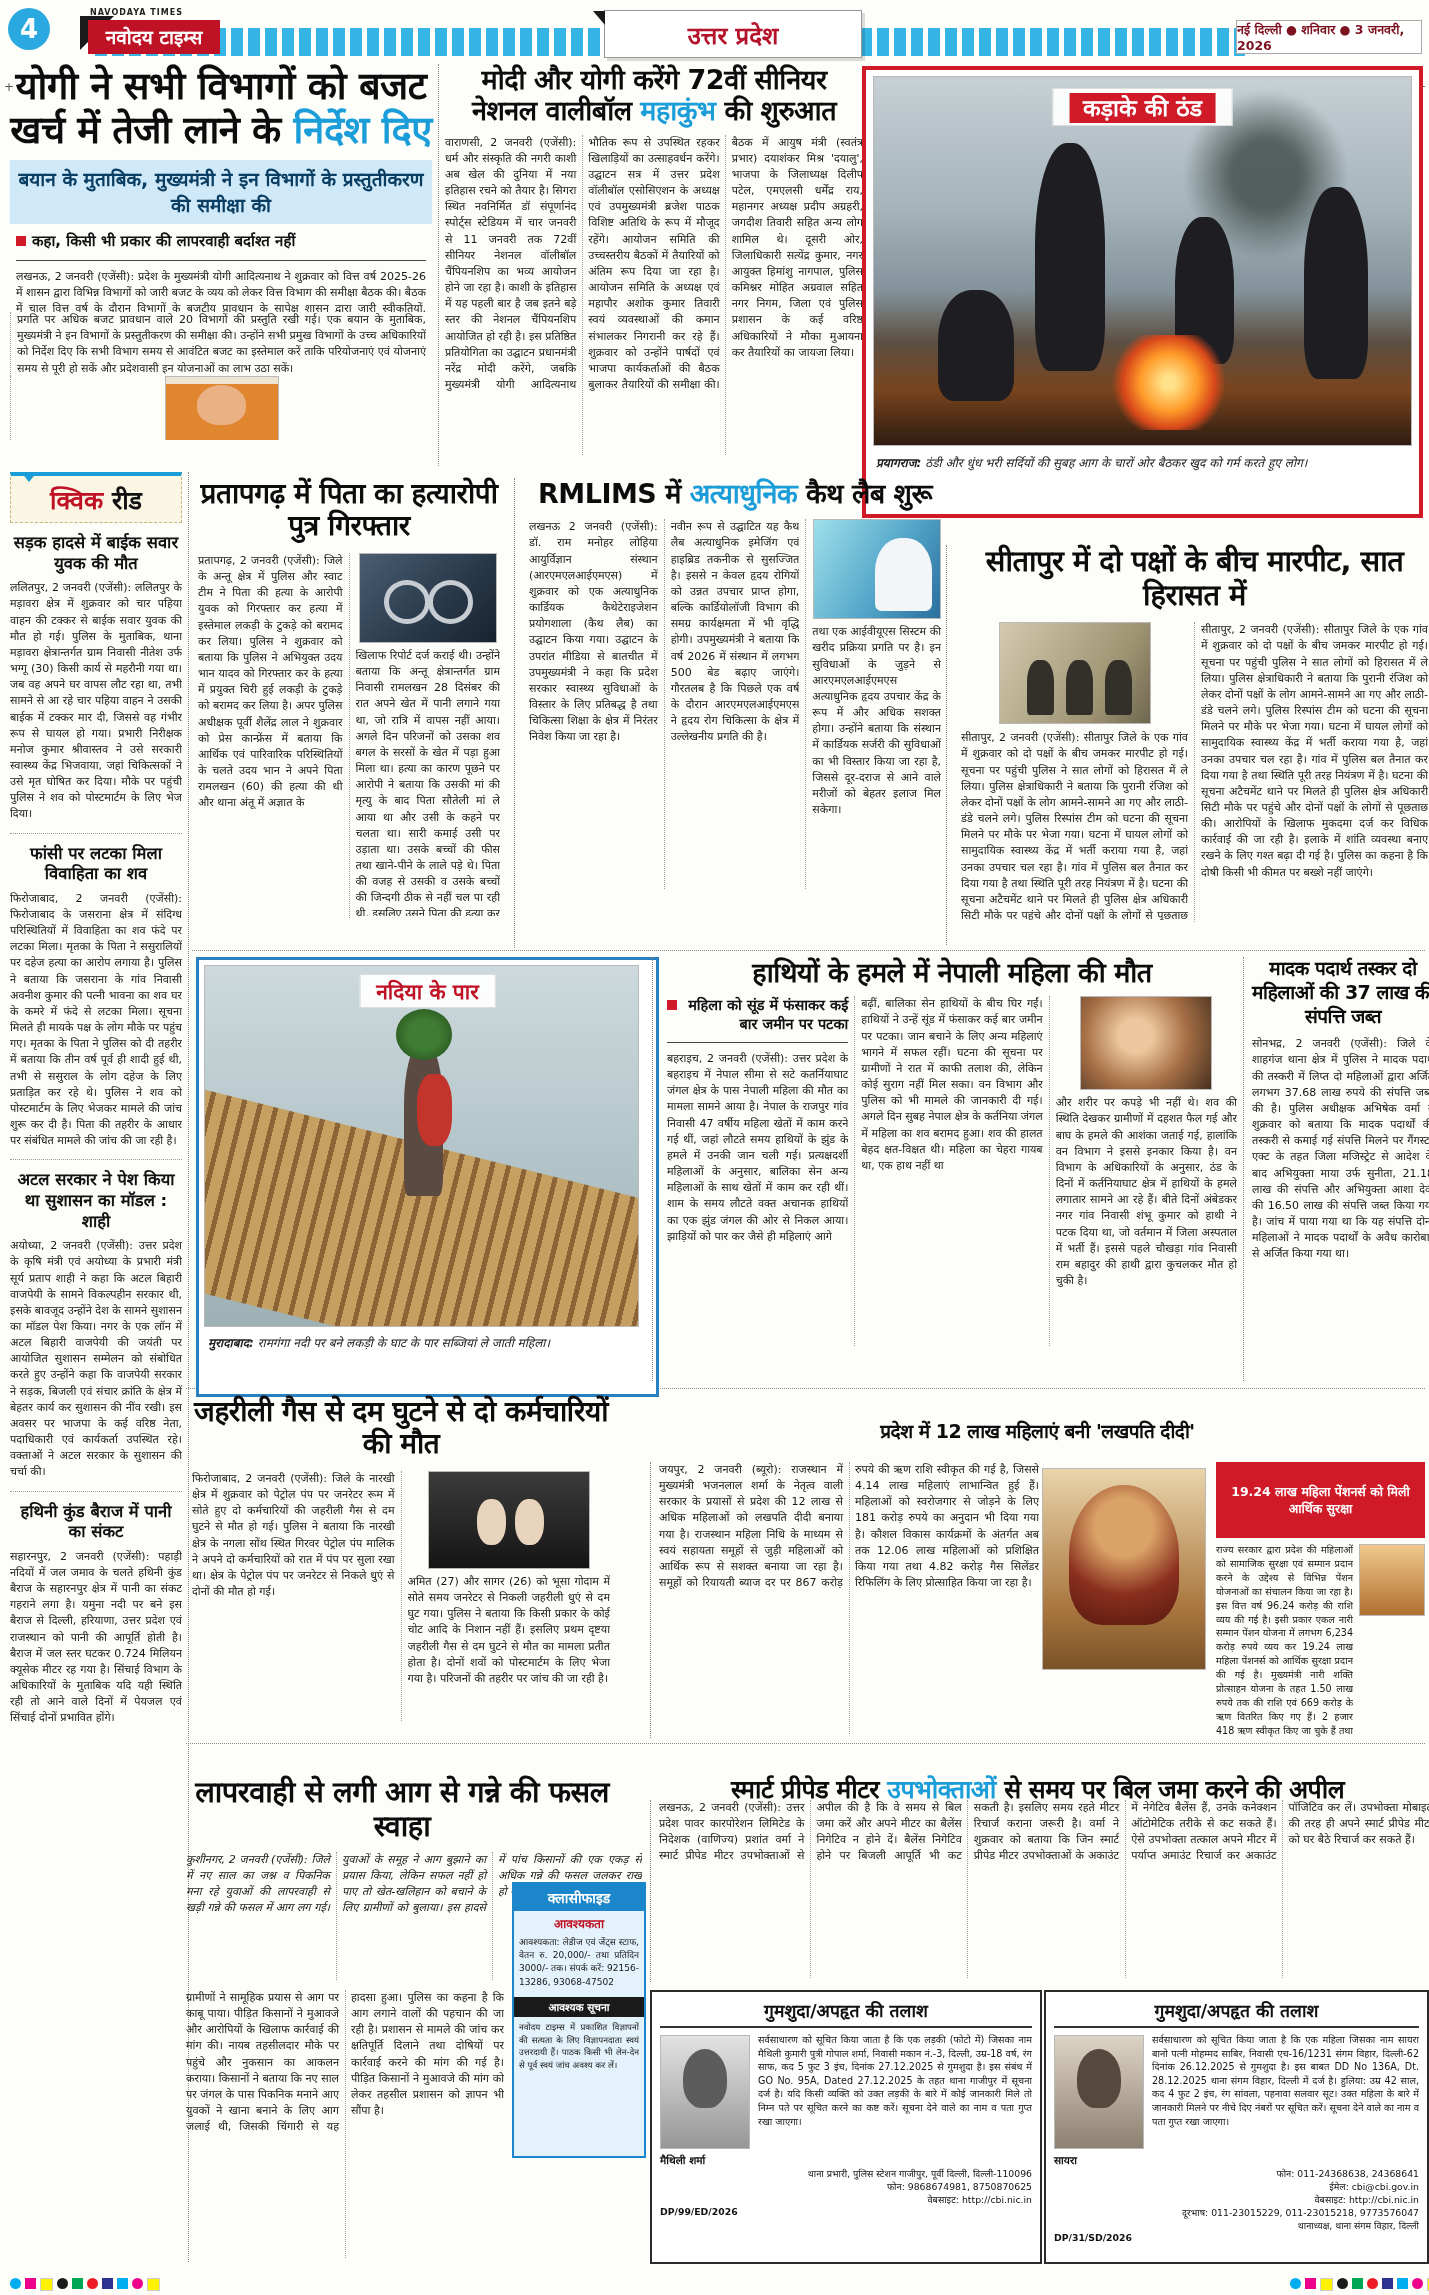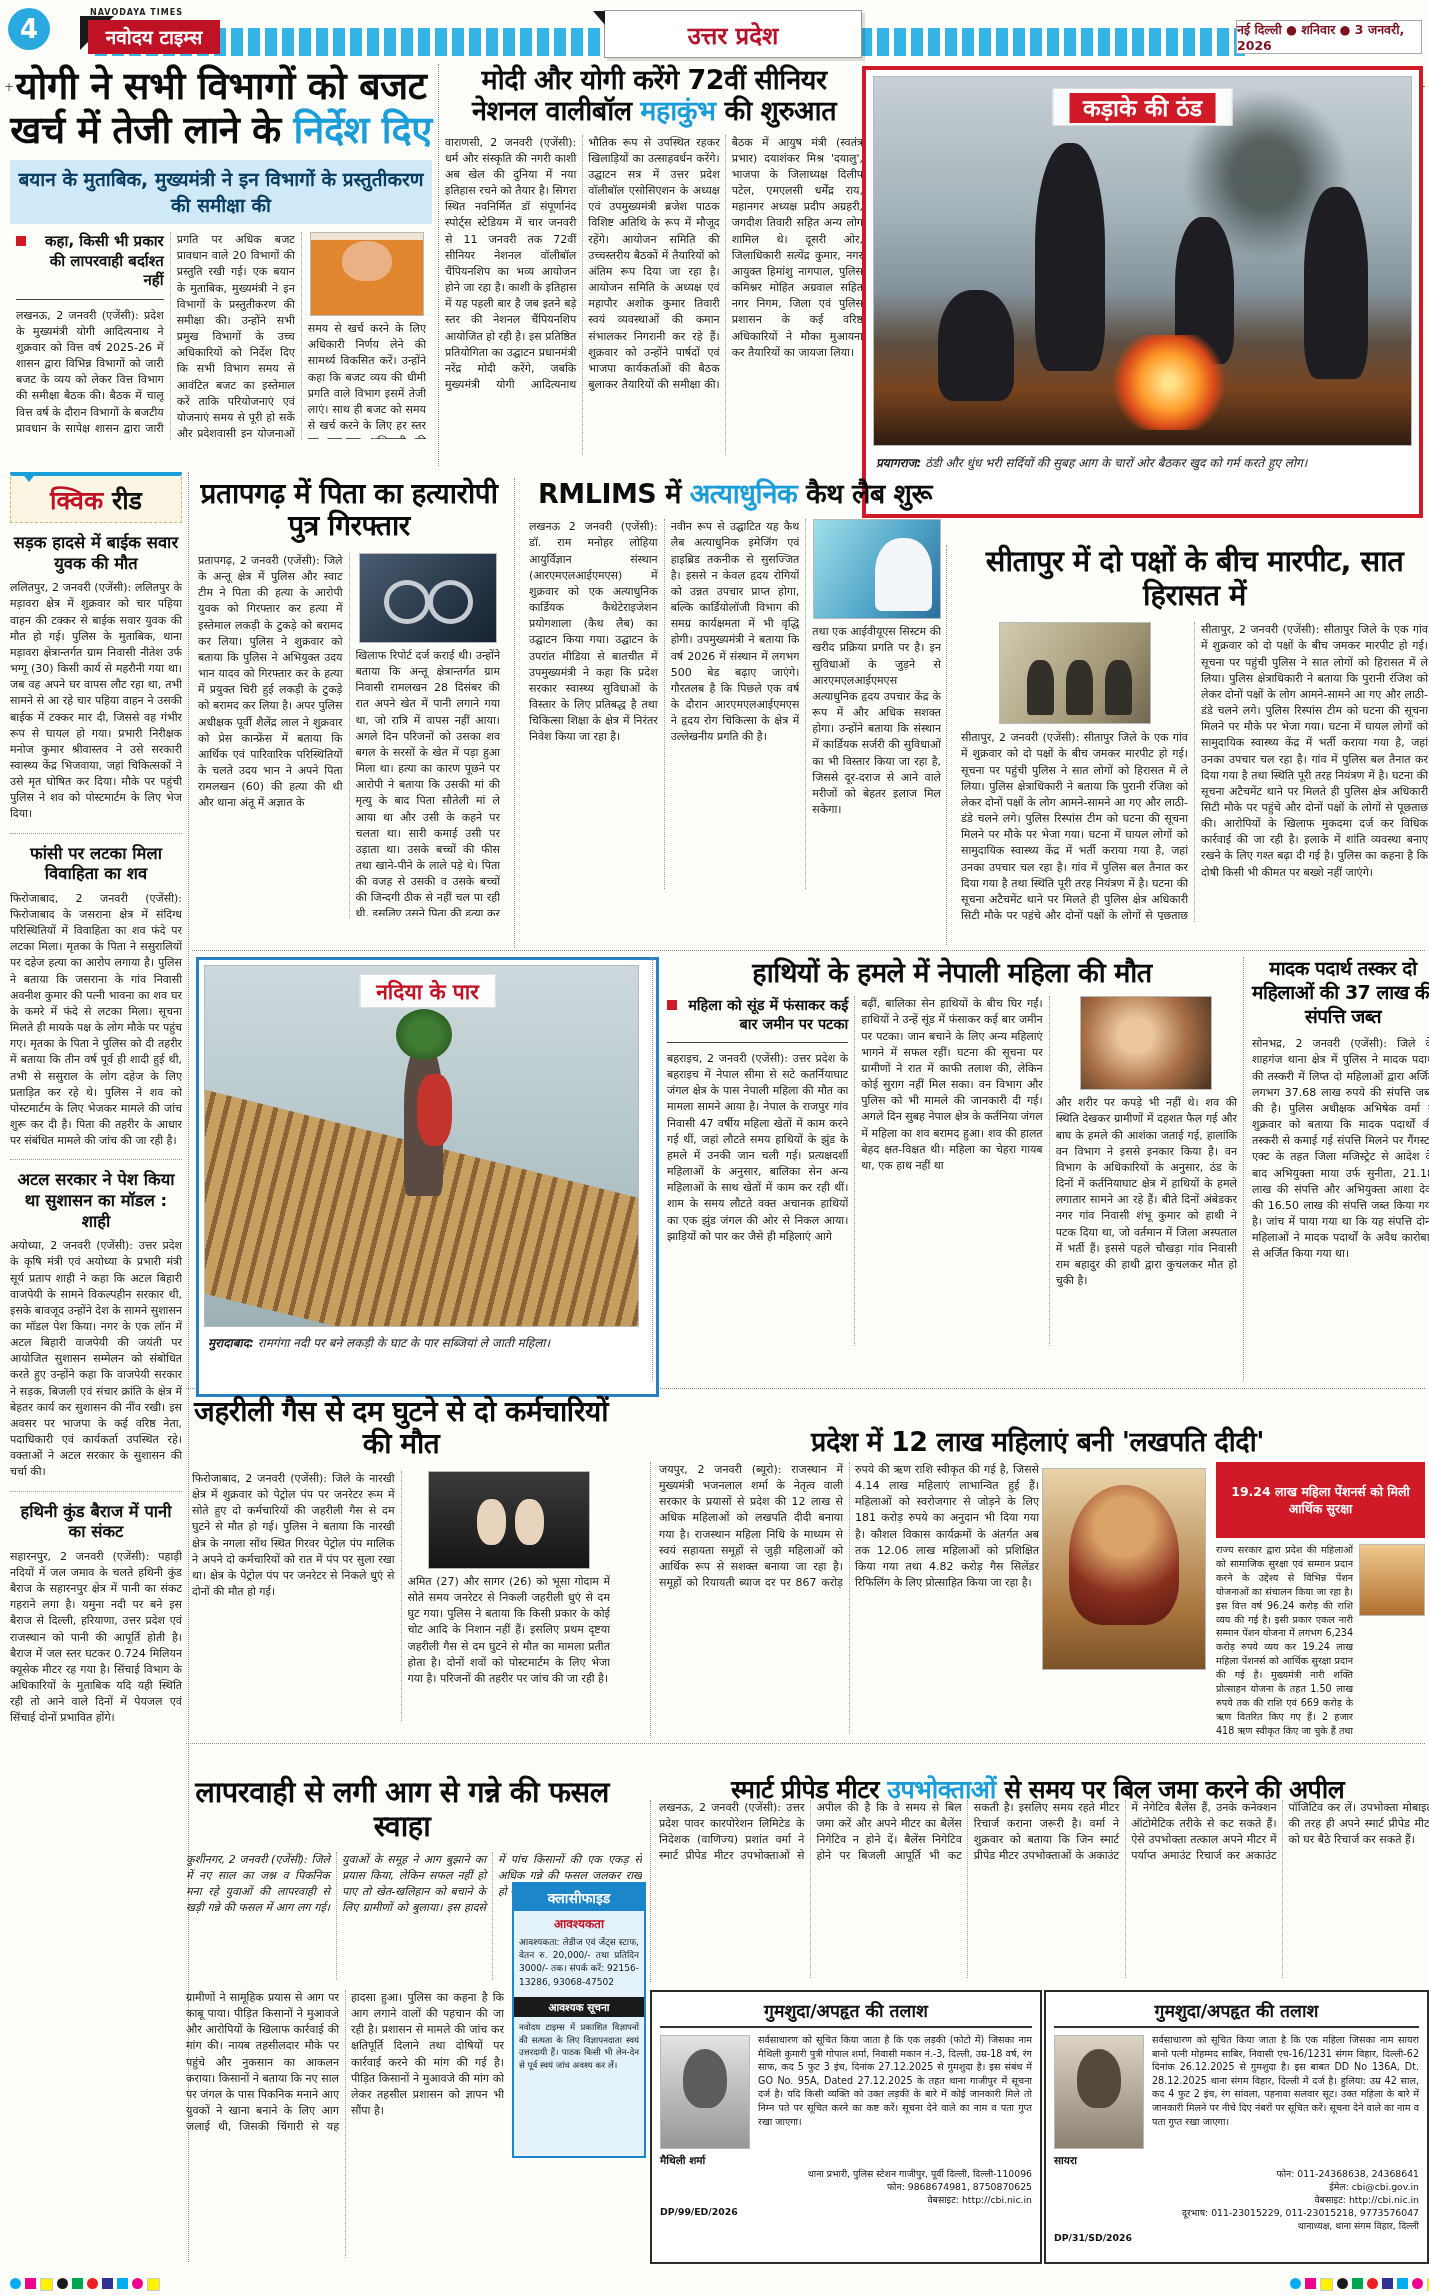--- a/index.html
+++ b/index.html
@@ -84,21 +84,21 @@
   .label-red{background:#d11a28;color:#fff;font-size:24px;font-weight:bold;padding:4px 20px;}
   #coldbox{border:4px solid #d11a28;background:#fff;}
   #nadiya{border:3px solid #2a7fc1;background:#fff;padding:5px;}
   .label-tab{position:absolute;top:10px;left:50%;transform:translateX(-50%);background:#ffffffee;
              color:#c01225;font-size:21px;font-weight:bold;padding:2px 16px;border:1px solid #ddd;}
   #pratap h2,#gas h2{font-size:28px;margin:0 0 10px;}
   #rml h2{font-size:27px;margin:0 0 10px;white-space:nowrap;}
   #sita h2{font-size:29px;margin:0 0 10px;}
   #eleph h2{font-size:27px;margin:0 0 8px;}
   #drugs h2{font-size:19px;margin:0 0 8px;line-height:1.25;}
-  #lakh-head{font-size:27px;}
+  #lakh-head{font-size:19px;}
   #meter-head{font-size:25px;}
   #fire-head{font-size:29px;}
   .qr-box{background:#fbf5e4;border:1px dashed #c9b37e;border-top:4px solid #1b9dd9;text-align:center;
           padding:6px 4px;position:relative;}
   .qr-box .tri{position:absolute;left:10px;top:-4px;border-style:solid;border-width:10px 8px 0 8px;
           border-color:#1b9dd9 transparent transparent transparent;}
   .qr-title{font-size:25px;font-weight:bold;}
   .qr-item{border-bottom:1px dotted #999;padding:8px 0 10px;}
   .qr-item h3{font-size:16.5px;font-weight:bold;text-align:center;margin:2px 0 6px;line-height:1.25;}
   #pension .banner{background:#d11a28;color:#fff;font-weight:bold;font-size:12.5px;text-align:center;padding:21px 4px;}
@@ -155,21 +155,21 @@
   <div class="abs date-box">
     <span>नई दिल्ली ● शनिवार ● 3 जनवरी, 2026</span>
   </div>
 
   <section class="abs" id="lead" style="left:10px;top:64px;width:422px;height:402px;">
     <h1 class="hl">
       <span>योगी ने सभी विभागों को बजट</span><br>
       <span>खर्च में तेजी लाने के </span><span class="blue">निर्देश दिए</span>
     </h1>
     <div class="subhead">बयान के मुताबिक, मुख्यमंत्री ने इन विभागों के प्रस्तुतीकरण की समीक्षा की</div>
-    <div class="cols" style="height:208px;">
+    <div class="cols" style="height:208px;flex-direction:column;">
       <div style="flex:1.25;">
         <div class="bullet-row">
           <span class="bullet-sq"></span>
           <span>कहा, किसी भी प्रकार की लापरवाही बर्दाश्त नहीं</span>
         </div>
         <div class="hr"></div>
         <div class="body" style="height:130px;">लखनऊ, 2 जनवरी (एजेंसी): प्रदेश के मुख्यमंत्री योगी आदित्यनाथ ने शुक्रवार को वित्त वर्ष 2025-26 में शासन द्वारा विभिन्न विभागों को जारी बजट के व्यय को लेकर वित्त विभाग की समीक्षा बैठक की। बैठक में चालू वित्त वर्ष के दौरान विभागों के बजटीय प्रावधान के सापेक्ष शासन द्वारा जारी स्वीकृतियों, विभागाध्यक्ष द्वारा आवंटन, व्यय की</div>
       </div>
       <div>
         <div class="body" style="height:206px;">प्रगति पर अधिक बजट प्रावधान वाले 20 विभागों की प्रस्तुति रखी गई। एक बयान के मुताबिक, मुख्यमंत्री ने इन विभागों के प्रस्तुतीकरण की समीक्षा की। उन्होंने सभी प्रमुख विभागों के उच्च अधिकारियों को निर्देश दिए कि सभी विभाग समय से आवंटित बजट का इस्तेमाल करें ताकि परियोजनाएं एवं योजनाएं समय से पूरी हो सकें और प्रदेशवासी इन योजनाओं का लाभ उठा सकें।</div>

